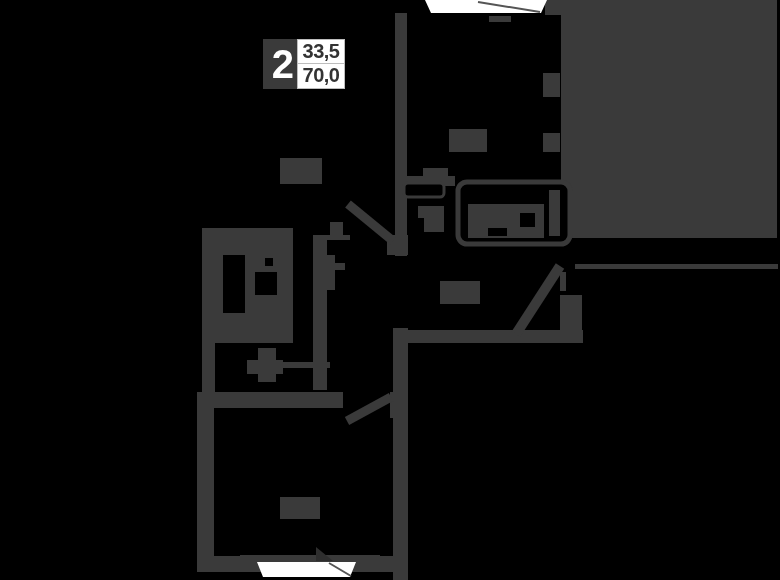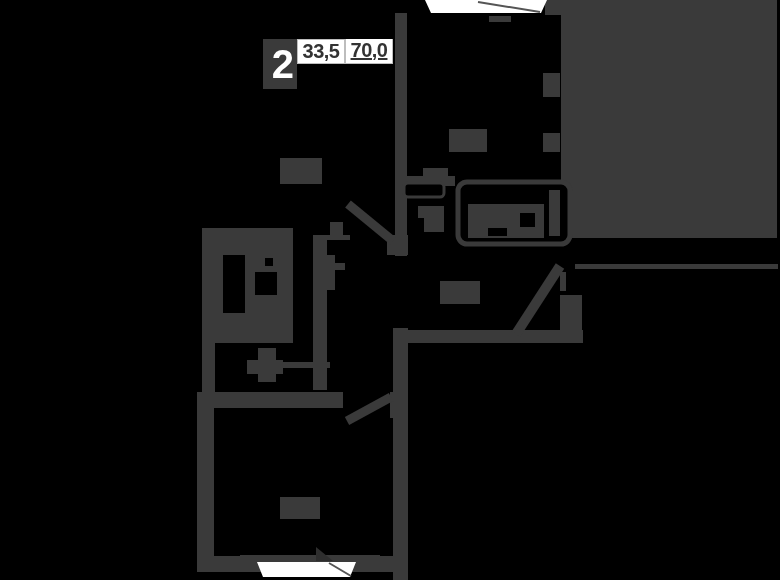--- a/index.html
+++ b/index.html
@@ -24,30 +24,30 @@
     display:flex;align-items:stretch;
   }
   .badge-rooms{
     width:34px;height:50px;
     background:var(--badge-cell,#3a3a3a);
     color:var(--badge-text,#fff);
     font-size:40px;font-weight:bold;
     line-height:50px;text-align:right;
     padding-right:3px;box-sizing:border-box;
   }
-  .badge-areas{display:flex;flex-direction:row;}
+  .badge-areas{display:flex;flex-direction:column;}
   .badge-area{
     width:48px;height:25px;box-sizing:border-box;
     background:var(--area-bg,#fff);
     border:1px solid var(--area-border,#bdbdbd);
     color:var(--area-text,#333);
     font-size:20px;font-weight:bold;line-height:23px;
     text-align:center;letter-spacing:-0.5px;
   }
-  .badge-area + .badge-area{border-top:none;text-decoration:underline;}
+  .badge-area + .badge-area{border-top:none;}
 </style>
 </head>
 <body>
 
 <div class="canvas">
 
   <svg width="780" height="580" viewBox="0 0 780 580">
 
     <polygon class="st" points="545,0 777,0 777,238 561,238 561,15 545,15"></polygon>
 

